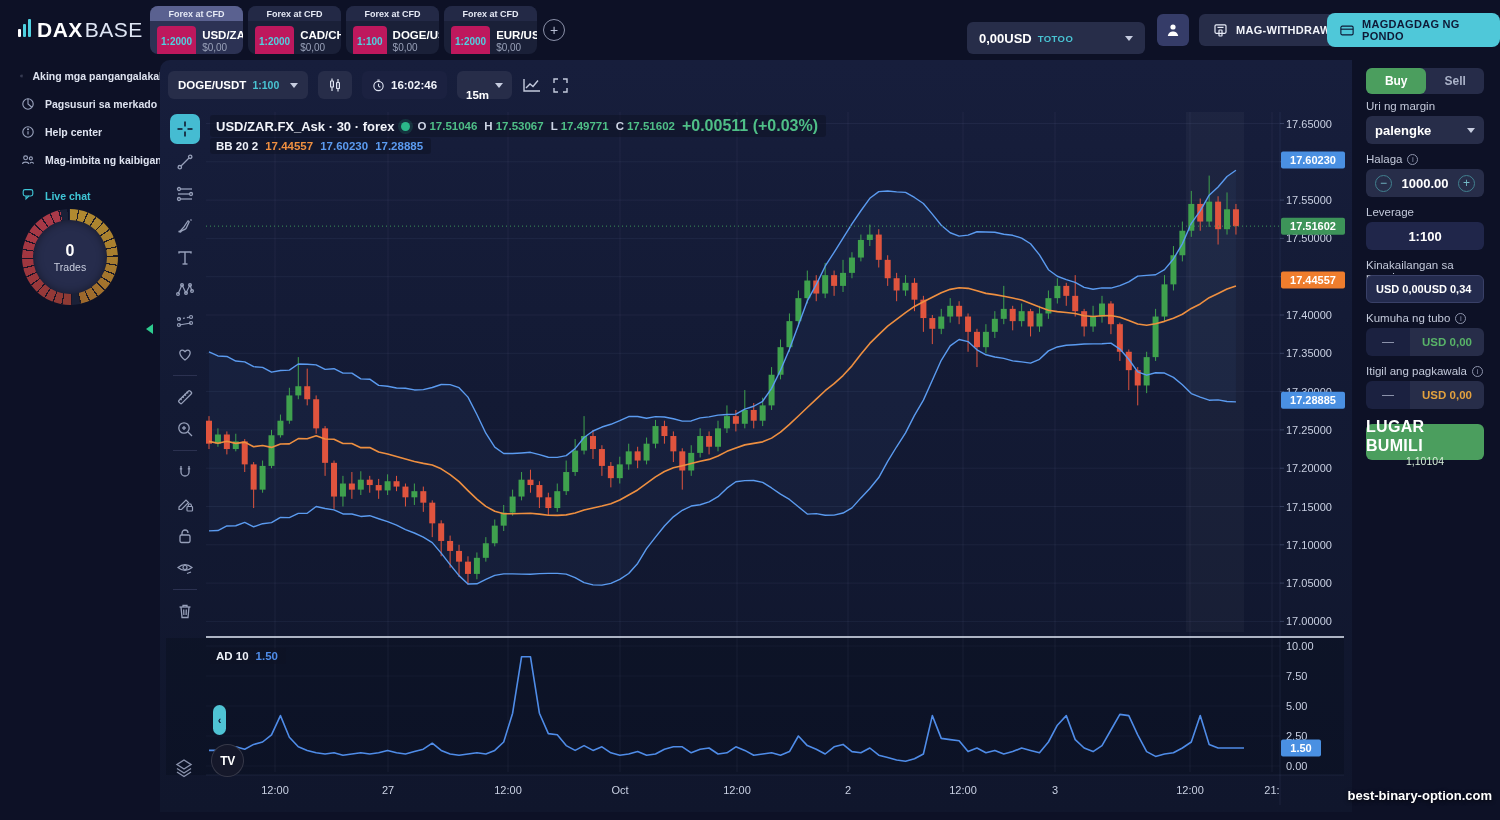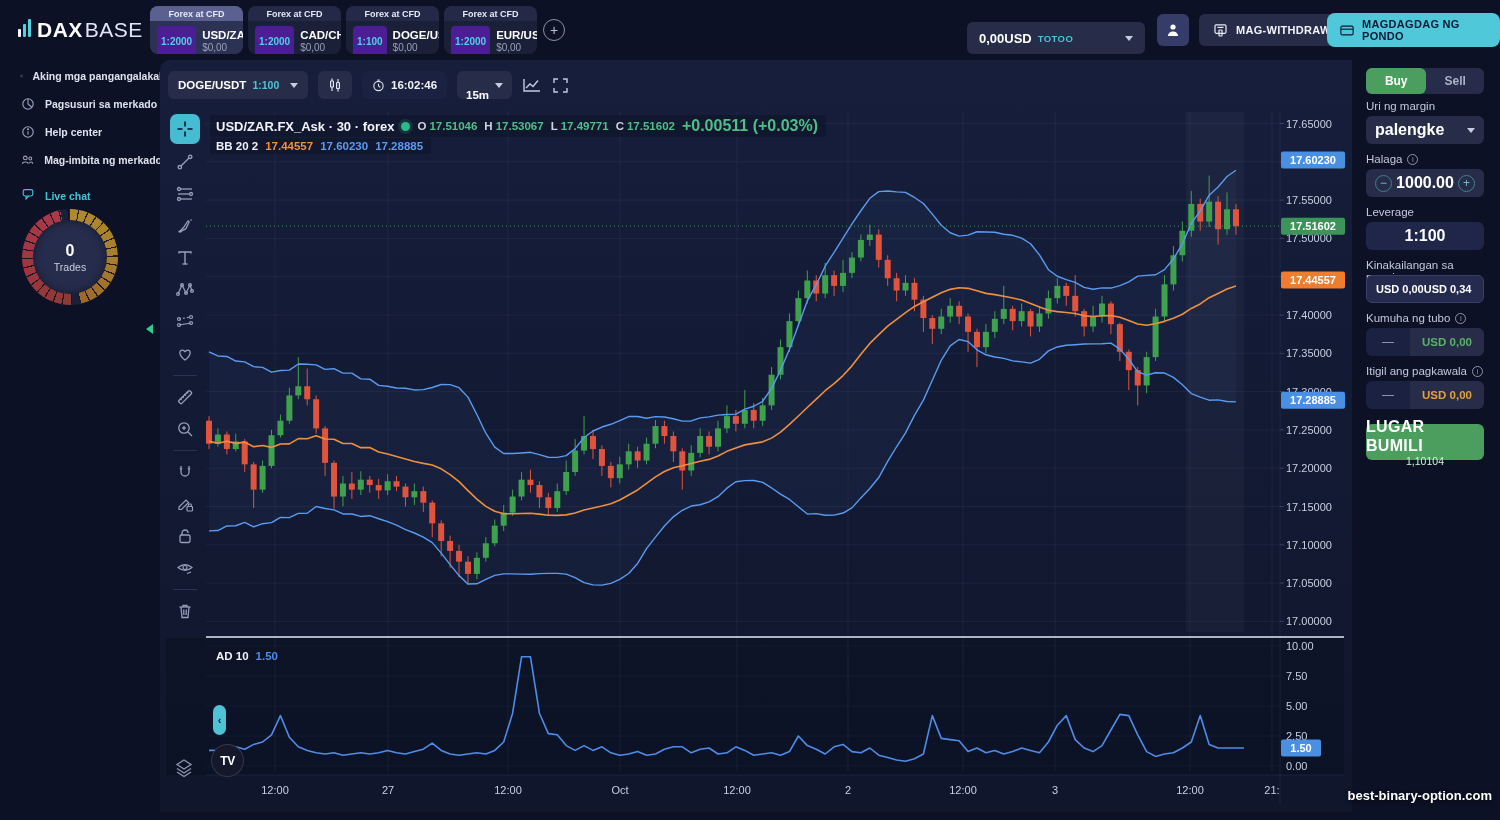--- a/index.html
+++ b/index.html
@@ -15,21 +15,21 @@
   .logo-bars i:nth-child(3){height:18px;}
   .logo-primary { font-size:21px; font-weight:800; color:#ffffff; letter-spacing:.5px; }
   .logo-secondary { font-size:21px; font-weight:300; color:#dfe6f5; letter-spacing:.5px; }
 
   .asset-tabs { position:absolute; left:150px; top:6px; display:flex; gap:5px; }
   .asset-tab { width:93px; height:48px; border-radius:8px; overflow:hidden; background:#1a2038; cursor:pointer; }
   .asset-tab .tab-head { height:15px; background:#232946; font-size:9px; font-weight:700; color:#e5e9f5; display:flex; align-items:center; justify-content:center; }
   .asset-tab.active { background:#2c3254; }
   .asset-tab.active .tab-head { background:#5a6190; }
   .tab-body { display:flex; align-items:center; gap:6px; padding:5px 7px; }
-  .lev-chip { background:#4c1d95; color:#4fd1e0; font-size:10px; font-weight:700; border-radius:4px; padding:10px 4px; }
+  .lev-chip { background:#be185d; color:#4fd1e0; font-size:10px; font-weight:700; border-radius:4px; padding:10px 4px; }
   .pair-col { display:flex; flex-direction:column; line-height:1.15; }
   .pair-name { font-size:11.5px; font-weight:800; color:#fff; white-space:nowrap; }
   .pair-amt { font-size:10px; color:#98a0b8; }
   .add-asset { position:absolute; left:543px; top:19px; width:22px; height:22px; border-radius:50%; border:1.6px solid #8a90a8; color:#b9bfd4; font-size:14px; display:flex; align-items:center; justify-content:center; cursor:pointer; }
 
   .balance-box { position:absolute; left:967px; top:22px; width:178px; height:32px; background:#272d49; border-radius:6px; display:flex; align-items:center; padding:0 12px; gap:6px; cursor:pointer; }
   .balance-amt { font-size:13px; font-weight:800; color:#fff; }
   .balance-tag { font-size:9.5px; font-weight:700; color:#49c4d3; letter-spacing:.4px; }
   .caret { width:0; height:0; border-left:4px solid transparent; border-right:4px solid transparent; border-top:5px solid #c7cde0; margin-left:auto; }
   .user-btn { position:absolute; left:1157px; top:14px; width:32px; height:32px; border-radius:6px; background:#353c68; display:flex; align-items:center; justify-content:center; cursor:pointer; }
@@ -88,21 +88,21 @@
 
   
   .order-panel { position:absolute; left:1366px; top:60px; width:118px; }
   .op-abs { position:absolute; left:0; width:118px; }
   .seg { top:8px; height:26px; background:#262c49; border-radius:6px; display:flex; }
   .seg .buy { flex:1.05; background:#4b9e5e; border-radius:6px; color:#fff; font-size:12px; font-weight:800; display:flex; align-items:center; justify-content:center; cursor:pointer; }
   .seg .sell { flex:1; color:#aab2c8; font-size:12px; font-weight:700; display:flex; align-items:center; justify-content:center; cursor:pointer; }
   .op-label { font-size:11.5px; color:#c3c9da; display:flex; align-items:center; gap:5px; }
   .info { width:11px; height:11px; border:1px solid #8d94ac; border-radius:50%; font-size:8px; color:#8d94ac; display:inline-flex; align-items:center; justify-content:center; font-style:normal; }
   .op-box { height:28px; background:#272d49; border-radius:6px; display:flex; align-items:center; padding:0 9px; cursor:pointer; }
-  .op-box .v { font-size:16px; font-weight:800; color:#fff; }
+  .op-box .v { font-size:13px; font-weight:800; color:#fff; }
   .sel-type { justify-content:space-between; }
   .amount-box { justify-content:space-between; }
   .step { width:17px; height:17px; border:1.4px solid #41808f; border-radius:50%; color:#74bac7; font-size:12px; line-height:1; display:flex; align-items:center; justify-content:center; cursor:pointer; }
   .center-box { justify-content:center; background:#20264a; }
   .outline-box { justify-content:flex-start; background:#242b4e; border:1px solid #394067; }
   .split-box { height:28px; display:flex; border-radius:6px; overflow:hidden; }
   .split-box .dash { width:44px; background:#1b2140; color:#9aa2b8; font-size:12px; display:flex; align-items:center; justify-content:center; cursor:pointer; }
   .split-box .valpart { flex:1; background:#272d49; display:flex; align-items:center; justify-content:center; font-size:11.5px; font-weight:800; cursor:text; }
   .tp-val { color:#58b368; }
   .sl-val { color:#e3a13e; }
@@ -229,21 +229,21 @@
         </svg>
       <span>Help center</span>
     </div>
     <div class="menu-item">
       <svg class="icon" width="16" height="16" viewBox="0 0 20 20" fill="none" stroke="#9aa3bd" stroke-width="1.4">
           <circle cx="7" cy="7.3" r="2.4"></circle>
           <path d="M3.2 15c0-3.2 7.6-3.2 7.6 0"></path>
           <circle cx="13.6" cy="8" r="1.9"></circle>
           <path d="M12.4 14.4c.5-2.3 4.4-2.2 4.4.4"></path>
         </svg>
-      <span>Mag-imbita ng merkado</span>
+      <span>Mag-imbita ng kaibigan</span>
     </div>
     <div class="menu-item teal">
       <svg class="icon" width="16" height="16" viewBox="0 0 20 20" fill="none" stroke="#3fc6d6" stroke-width="1.4">
           <rect x="4" y="4.5" width="12" height="8" rx="2.4"></rect>
           <path d="M7.5 12.5 L7.5 16 L11 12.5"></path>
         </svg>
       <span>Live chat</span>
     </div>
   </div>
 

